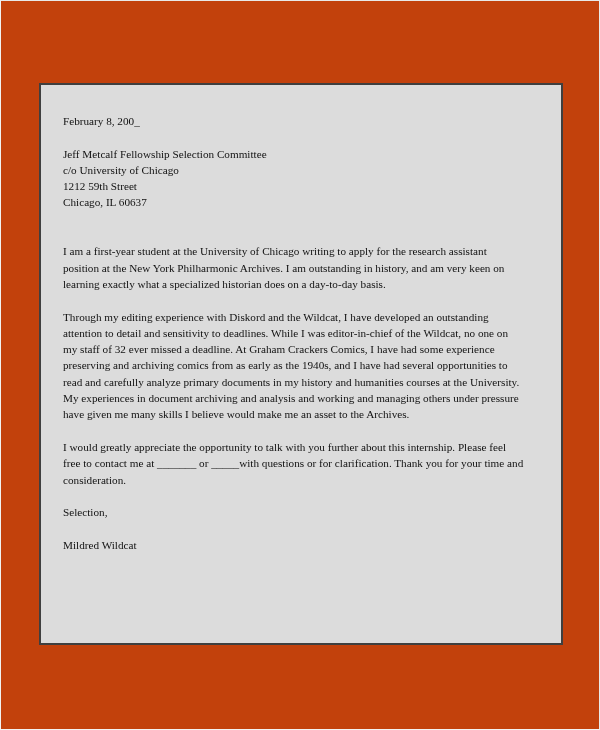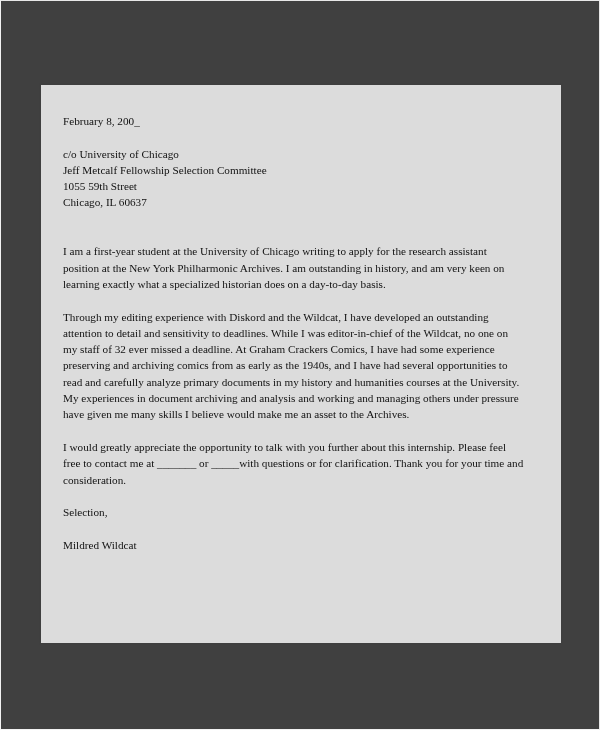--- a/index.html
+++ b/index.html
@@ -19,21 +19,21 @@
     position: absolute;
     left: 0;
     top: 0;
     width: 600px;
     height: 730px;
     box-sizing: border-box;
     border-top: 1px solid #e8e8e8;
     border-left: 1px solid #f2f2f2;
     border-right: 1px solid #e8e8e8;
     border-bottom: 1px solid #f2f2f2;
-    background: #404040;
+    background: #c2410c;
   }
 
   #letter-document {
     position: absolute;
     left: 38px;
     top: 82px;
     width: 524px;
     height: 562px;
     box-sizing: border-box;
     background: #dcdcdc;
@@ -83,23 +83,23 @@
 
   <div id="letter-document">
 
     <div id="letter-body">
 
       <div class="letter-line">February 8, 200_</div>
 
       <div class="block-gap"></div>
 
       <div class="addr-block">
+        <div class="letter-line">Jeff Metcalf Fellowship Selection Committee</div>
         <div class="letter-line">c/o University of Chicago</div>
-        <div class="letter-line">Jeff Metcalf Fellowship Selection Committee</div>
-        <div class="letter-line">1055 59th Street</div>
+        <div class="letter-line">1212 59th Street</div>
         <div class="letter-line">Chicago, IL 60637</div>
       </div>
 
       <div class="block-gap"></div>
 
 
       <div class="block-gap"></div>
 
       <p class="letter-para">I am a first-year student at the University of Chicago writing to apply for the research assistant position at the New York Philharmonic Archives.  I am outstanding in history, and am very keen on learning exactly what a specialized historian does on a day-to-day basis.</p>
 

